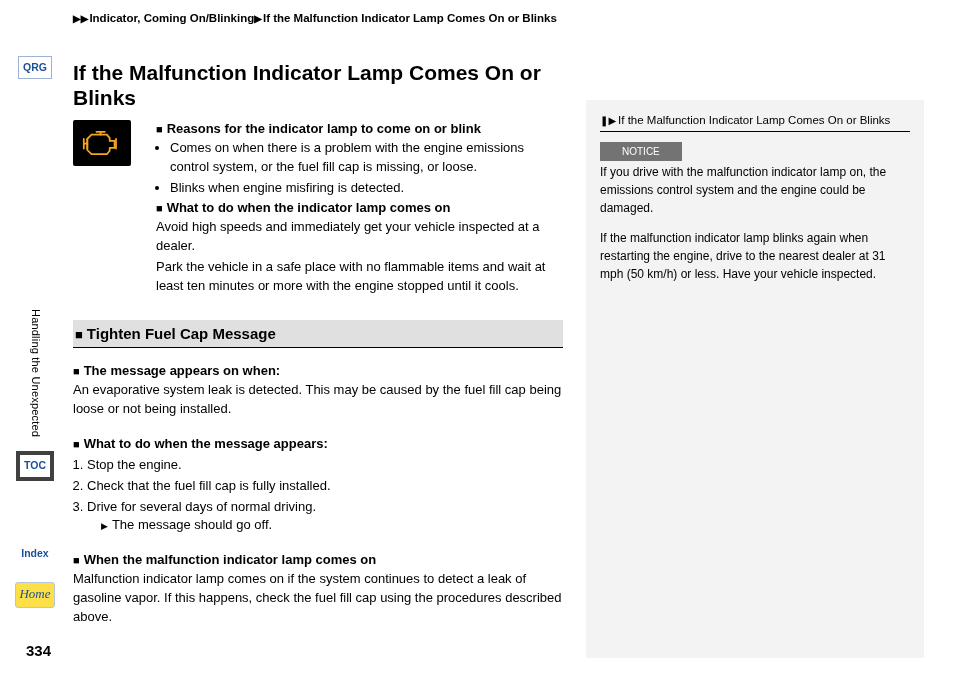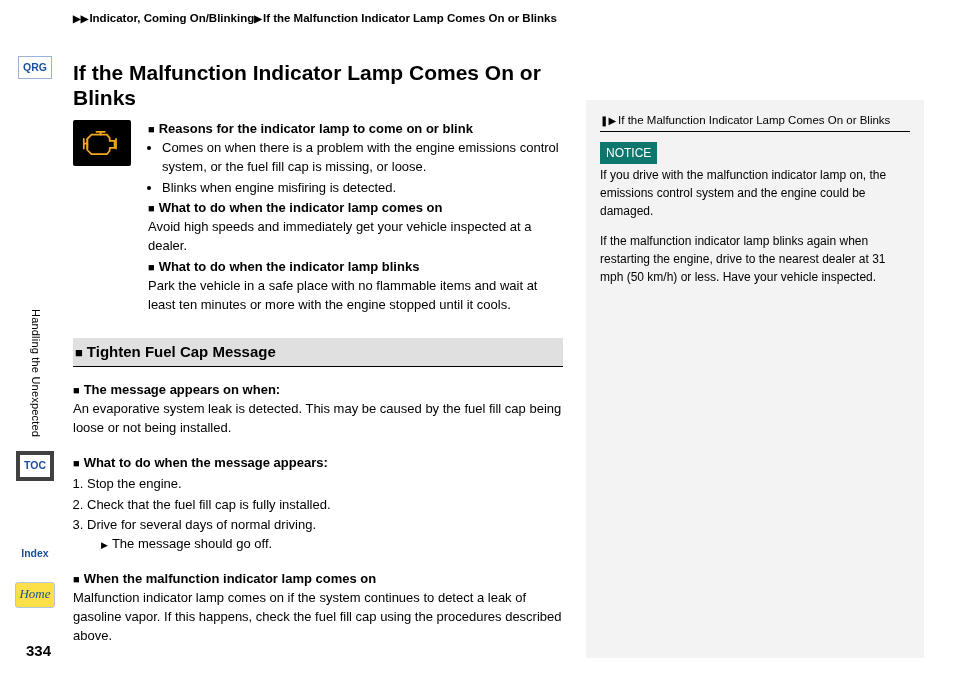--- a/index.html
+++ b/index.html
@@ -12,41 +12,41 @@
   .nav-btn { font-size: 10.5px; font-weight: bold; color: #1b4e9b; padding: 3px 4px; cursor: pointer; }
   .nav-qrg { border: 1px solid #9db3d6; }
   .vtext { writing-mode: vertical-rl; font-size: 11px; letter-spacing: 0.2px; margin: 230px 0 12px; font-weight: normal; color: #000; }
   .nav-toc { border: 4px solid #404040; margin-top: 2px; }
   .nav-index { margin-top: 62px; }
   .nav-home { margin-top: 18px; width: 40px; height: 26px; background: #fde047; border: 1px solid #b7c5db; border-radius: 3px; display: flex; align-items: center; justify-content: center; font-family: cursive; font-style: italic; font-size: 13px; color: #1b4e9b; }
 
   .page-title { position: absolute; left: 73px; top: 60px; font-size: 21px; font-weight: bold; line-height: 1.2; width: 490px; }
 
   .main-col { position: absolute; left: 73px; top: 120px; width: 490px; }
-  .with-icon { display: flex; gap: 17px; }
+  .with-icon { display: flex; gap: 25px; }
   .engine-icon-box { width: 58px; height: 46px; background: #000; display: flex; align-items: center; justify-content: center; flex: 0 0 58px; border-radius: 2px; }
   .engine-icon-box svg { width: 42px; height: 30px; }
 
   .blk-hdr { font-weight: bold; }
   .blk-square::before { content: "■"; margin-right: 4px; font-size: 11px; }
   .bullet-list { padding-left: 14px; list-style-type: disc; }
   .bullet-list li { margin-bottom: 2px; }
 
   .section-bar { margin-top: 22px; background: #e0e0e0; color: #000; font-weight: bold; font-size: 15px; padding: 3px 16px 3px 2px; border-bottom: 1px solid #000; }
   .section-bar .sq { font-size: 13px; margin-right: 4px; }
 
   .ol-steps { padding-left: 14px; margin-top: 2px; }
   .ol-steps li { margin-bottom: 2px; }
   .sub-arrow { padding-left: 14px; }
   .sub-arrow::before { content: "▶"; font-size: 9px; margin-right: 4px; }
 
   .side-col { position: absolute; left: 586px; top: 100px; width: 338px; background: #f3f3f3; padding: 12px 14px 40px; height: 558px; font-size: 12px; line-height: 1.5; }
   .side-title { font-size: 11.5px; border-bottom: 1px solid #000; padding-bottom: 2px; margin-bottom: 10px; }
   .side-title .side-arrow { font-size: 10px; margin-right: 2px; }
-  .notice-badge { display: inline-block; background: #0f766e; color: #fff; font-size: 12px; padding: 2px 6px; margin-bottom: 2px; }
+  .notice-badge { display: inline-block; background: #737373; color: #fff; font-size: 10px; padding: 2px 22px; margin-bottom: 2px; }
   .side-p { margin-bottom: 12px; }
 
   .page-num { position: absolute; left: 26px; bottom: 12px; font-size: 15px; font-weight: bold; }
 
   p.body { margin-bottom: 2px; }
   .spacer-sm { height: 14px; }
 </style>
 </head>
 <body>
 
@@ -77,21 +77,20 @@
       </svg>
     </div>
     <div style="flex:1">
       <div class="blk-hdr blk-square">Reasons for the indicator lamp to come on or blink</div>
       <ul class="bullet-list">
         <li>Comes on when there is a problem with the engine emissions control system, or the fuel fill cap is missing, or loose.</li>
         <li>Blinks when engine misfiring is detected.</li>
       </ul>
       <div class="blk-hdr blk-square">What to do when the indicator lamp comes on</div>
       <p class="body">Avoid high speeds and immediately get your vehicle inspected at a dealer.</p>
-      <div class="blk-hdr blk-square">What to do when the indicator lamp blinks</div>
       <p class="body">Park the vehicle in a safe place with no flammable items and wait at least ten minutes or more with the engine stopped until it cools.</p>
     </div>
   </div>
 
   <div class="section-bar"><span class="sq">■</span><span>Tighten Fuel Cap Message</span></div>
 
   <div class="spacer-sm"></div>
   <div class="blk-hdr blk-square">The message appears on when:</div>
   <p class="body">An evaporative system leak is detected. This may be caused by the fuel fill cap being loose or not being installed.</p>
 

